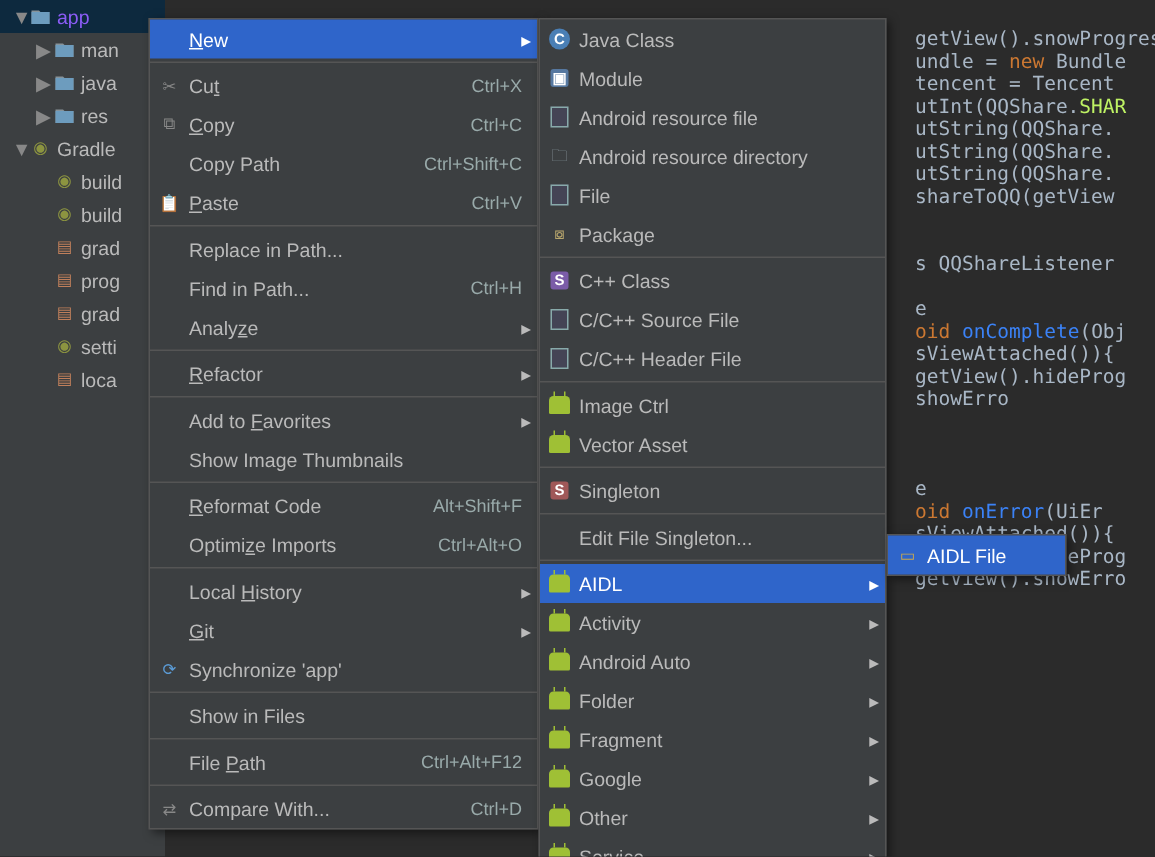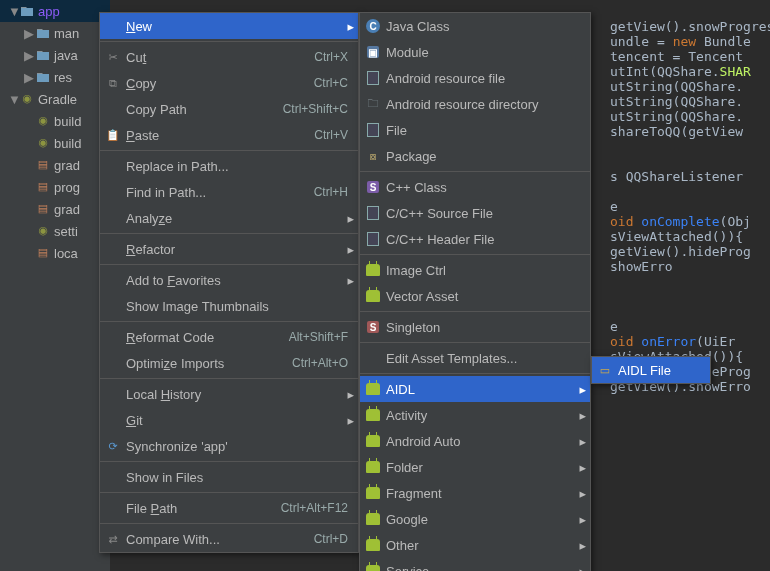--- a/index.html
+++ b/index.html
@@ -399,21 +399,21 @@
     </div>
     <div class="ctx-sep"></div>
     <div class="ctx-item">
       <span class="ctx-icon">
         <span class="ic-box" style="background:#a05858">S</span>
       </span>
       <span class="lbl">Singleton</span>
     </div>
     <div class="ctx-sep"></div>
     <div class="ctx-item">
-      <span class="lbl">Edit Asset Templates...</span>
+      <span class="lbl">Edit File Singleton...</span>
     </div>
     <div class="ctx-sep"></div>
     <div class="ctx-item highlight">
       <span class="ctx-icon">
         <span class="ic-green-droid"></span>
       </span>
       <span class="lbl">AIDL</span>
       <span class="sub-arrow">▸</span>
     </div>
     <div class="ctx-item">

